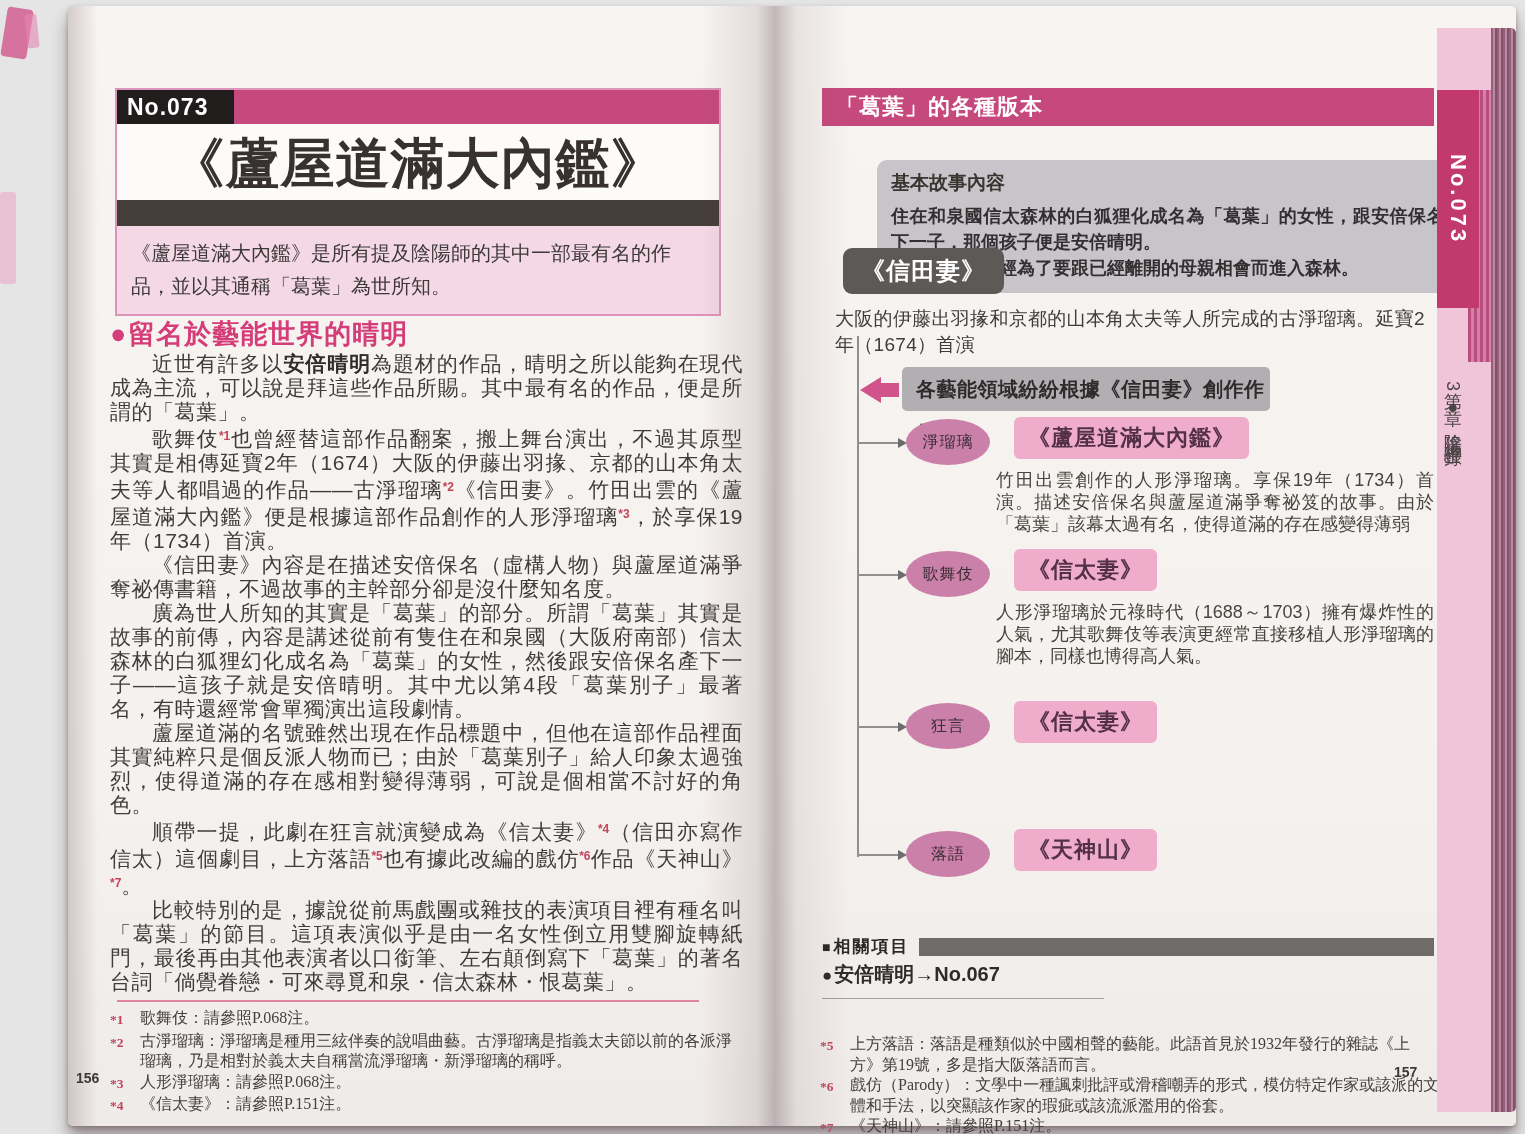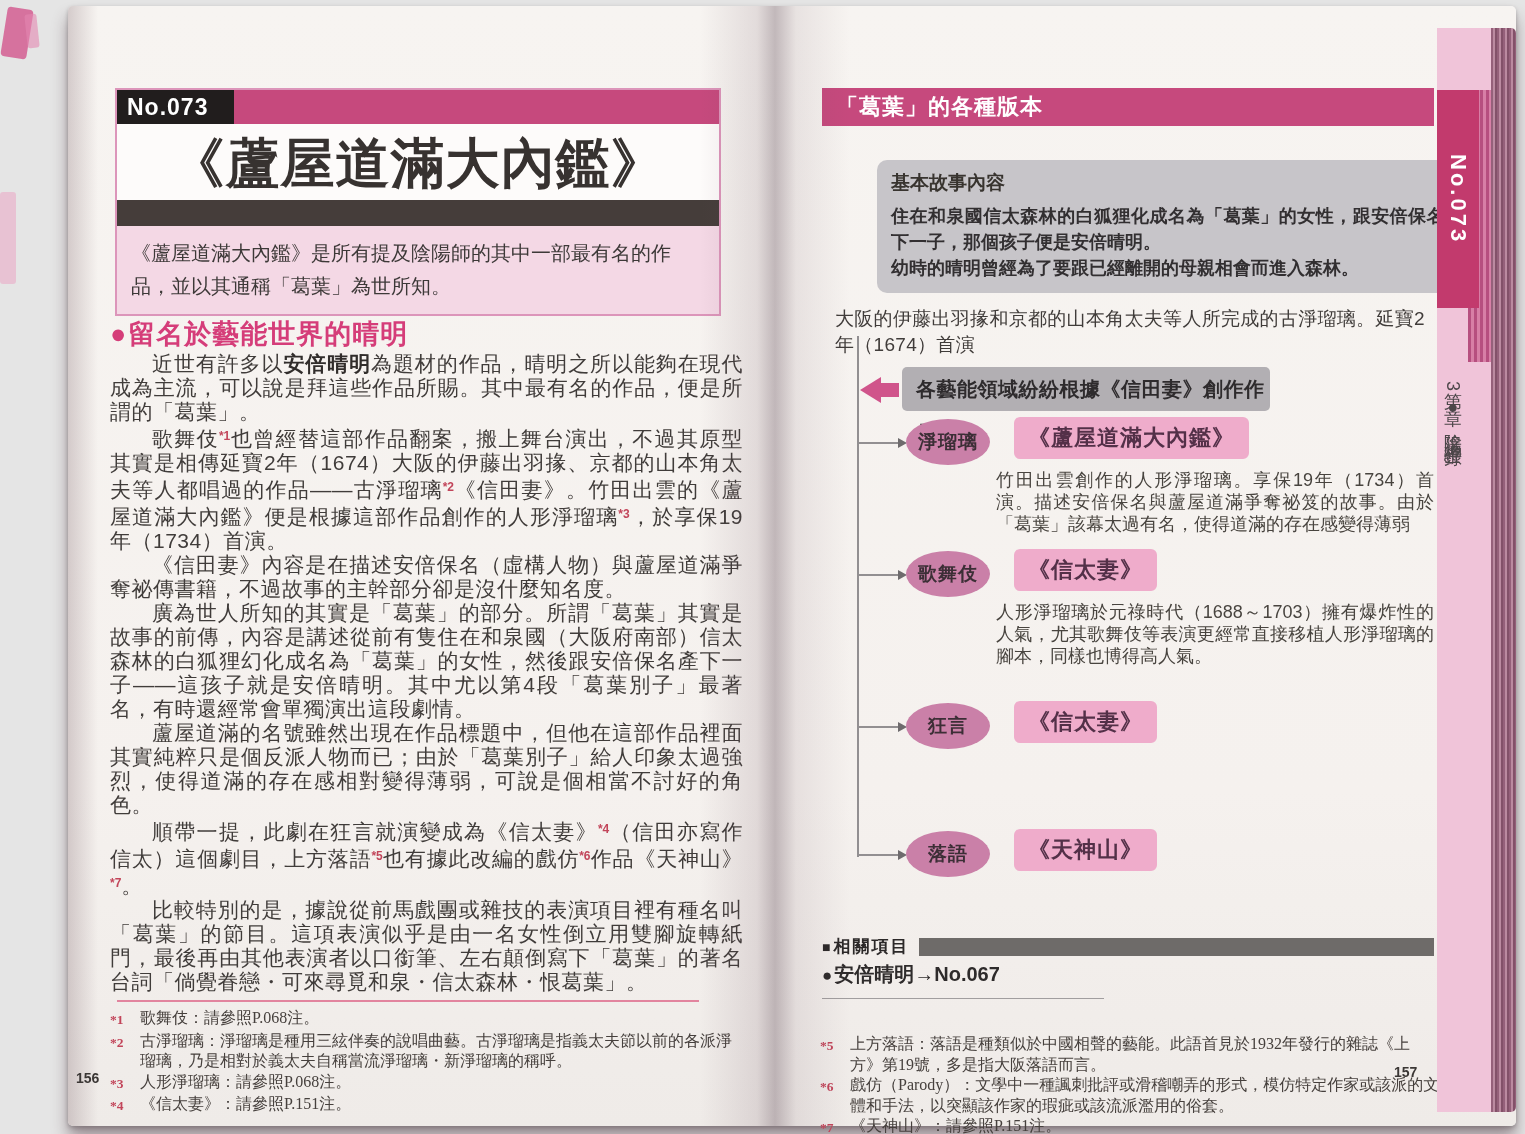--- a/index.html
+++ b/index.html
@@ -52,21 +52,21 @@
   .rp-intro{position:absolute;left:835px;top:306px;width:604px;font-size:19px;color:#403c3a;letter-spacing:.3px;}
 
   .diagram-vline{position:absolute;left:857px;top:336px;width:2px;height:521px;background:#928f91;}
   .arrow-head{position:absolute;left:860px;top:377px;width:0;height:0;border-top:13px solid transparent;border-bottom:13px solid transparent;border-right:21px solid #d0548b;}
   .arrow-stem{position:absolute;left:879px;top:383px;width:20px;height:14px;background:#d0548b;}
   .banner{position:absolute;left:902px;top:367px;width:368px;height:44px;background:#b2afb3;border-radius:5px;font-size:20px;font-weight:700;color:#2e2b2d;line-height:44px;padding-left:14px;letter-spacing:.5px;}
 
   .branch{position:absolute;left:858px;width:40px;height:2px;background:#928f91;}
   .branch::after{content:"";position:absolute;right:-9px;top:-4px;border-left:9px solid #6e6b6d;border-top:5px solid transparent;border-bottom:5px solid transparent;}
   .branch.r1{top:442px;} .branch.r2{top:574px;} .branch.r3{top:726px;} .branch.r4{top:854px;}
-  .ellipse{position:absolute;left:906px;width:84px;height:46px;background:#ca80a8;border-radius:50%;display:flex;align-items:center;justify-content:center;font-size:19px;font-weight:700;color:#3c2e36;letter-spacing:1px;}
+  .ellipse{position:absolute;left:906px;width:84px;height:46px;background:#ca80a8;border-radius:50%;display:flex;align-items:center;justify-content:center;font-size:16px;font-weight:400;color:#3c2e36;letter-spacing:1px;}
   .ellipse.r1{top:419px;} .ellipse.r2{top:551px;} .ellipse.r3{top:703px;} .ellipse.r4{top:831px;}
   .workbox{position:absolute;left:1014px;background:#efaccb;border-radius:6px;font-size:22px;font-weight:700;color:#533048;padding:6px 14px;letter-spacing:1px;}
   .workbox.r1{top:417px;} .workbox.r2{top:549px;} .workbox.r3{top:701px;} .workbox.r4{top:829px;}
   .rowdesc{position:absolute;left:996px;width:438px;font-size:18px;line-height:22px;color:#48443f;text-align:justify;font-weight:500;}
   .rowdesc.r1{top:469px;} .rowdesc.r2{top:601px;} .rowdesc.r3{top:748px;} .rowdesc.r4{top:880px;}
 
   .rel-row{position:absolute;left:822px;top:935px;width:612px;display:flex;align-items:center;}
   .rel-bullet{font-size:14px;color:#2b2828;margin-right:3px;}
   .rel-label{font-size:17px;font-weight:700;color:#2b2828;letter-spacing:2px;}
   .rel-bar{flex:1;height:18px;background:#6e6b69;margin-left:10px;}
@@ -138,20 +138,21 @@
   <div class="pagenum lp-num">156</div>
 
   <div class="rp-header">「葛葉」的各種版本</div>
 
   <div class="rp-story">
     <div class="rp-story-title">基本故事內容</div>
     <div class="rp-story-line">住在和泉國信太森林的白狐狸化成名為「葛葉」的女性，跟安倍保名產下一子，那個孩子便是安倍晴明。</div>
     <div class="rp-story-line">幼時的晴明曾經為了要跟已經離開的母親相會而進入森林。</div>
   </div>
 
+  <div class="rp-workbadge">《信田妻》</div>
   <div class="rp-intro">大阪的伊藤出羽掾和京都的山本角太夫等人所完成的古淨瑠璃。延寶2年（1674）首演</div>
 
   <div class="diagram-vline"></div>
   <div class="arrow-head"></div>
   <div class="arrow-stem"></div>
   <div class="banner">各藝能領域紛紛根據《信田妻》創作作品</div>
 
   <div class="branch r1"></div>
   <div class="ellipse r1">淨瑠璃</div>
   <div class="workbox r1">《蘆屋道滿大內鑑》</div>

